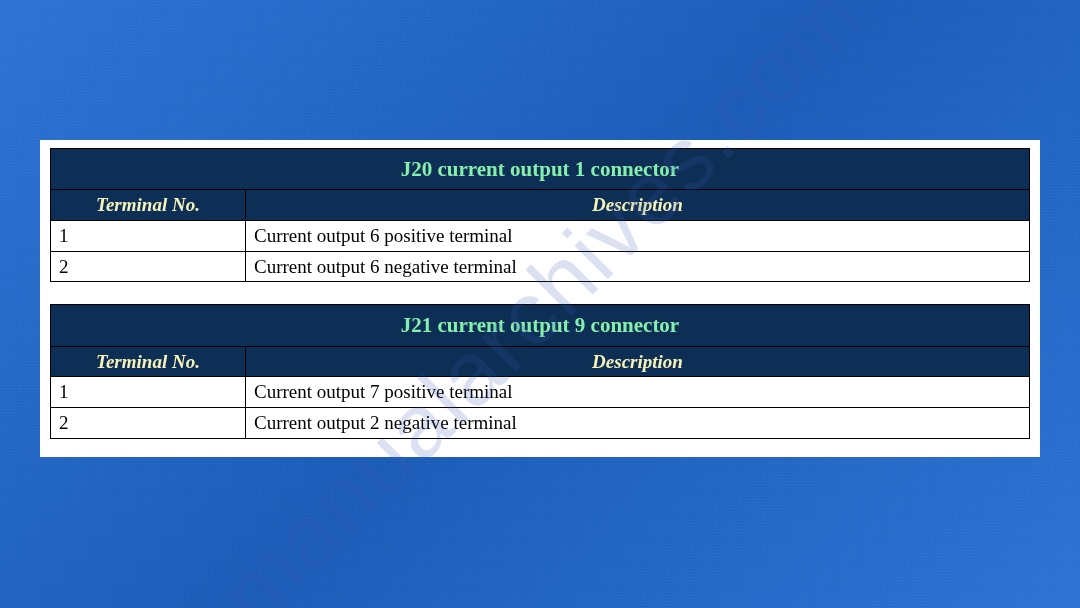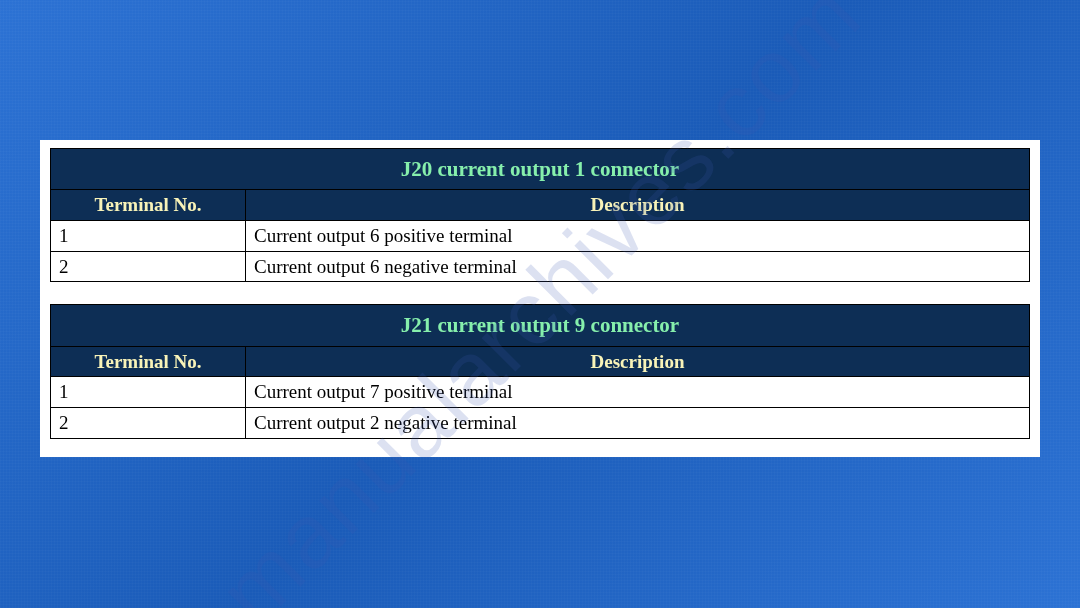--- a/index.html
+++ b/index.html
@@ -69,20 +69,21 @@
       padding: 6px 8px;
       margin-top: 11px;
     }
     .header-row td {
       background: #0d2e55;
       color: #f8f3b8;
       font-weight: bold;
       text-align: center;
       font-size: 19px;
       padding: 2px 8px;
+      font-style: italic;
     }
     .col-terminal {
       width: 195px;
     }
     .data-row td {
       background: #ffffff;
       color: #000000;
       text-align: left;
     }
   </style>

